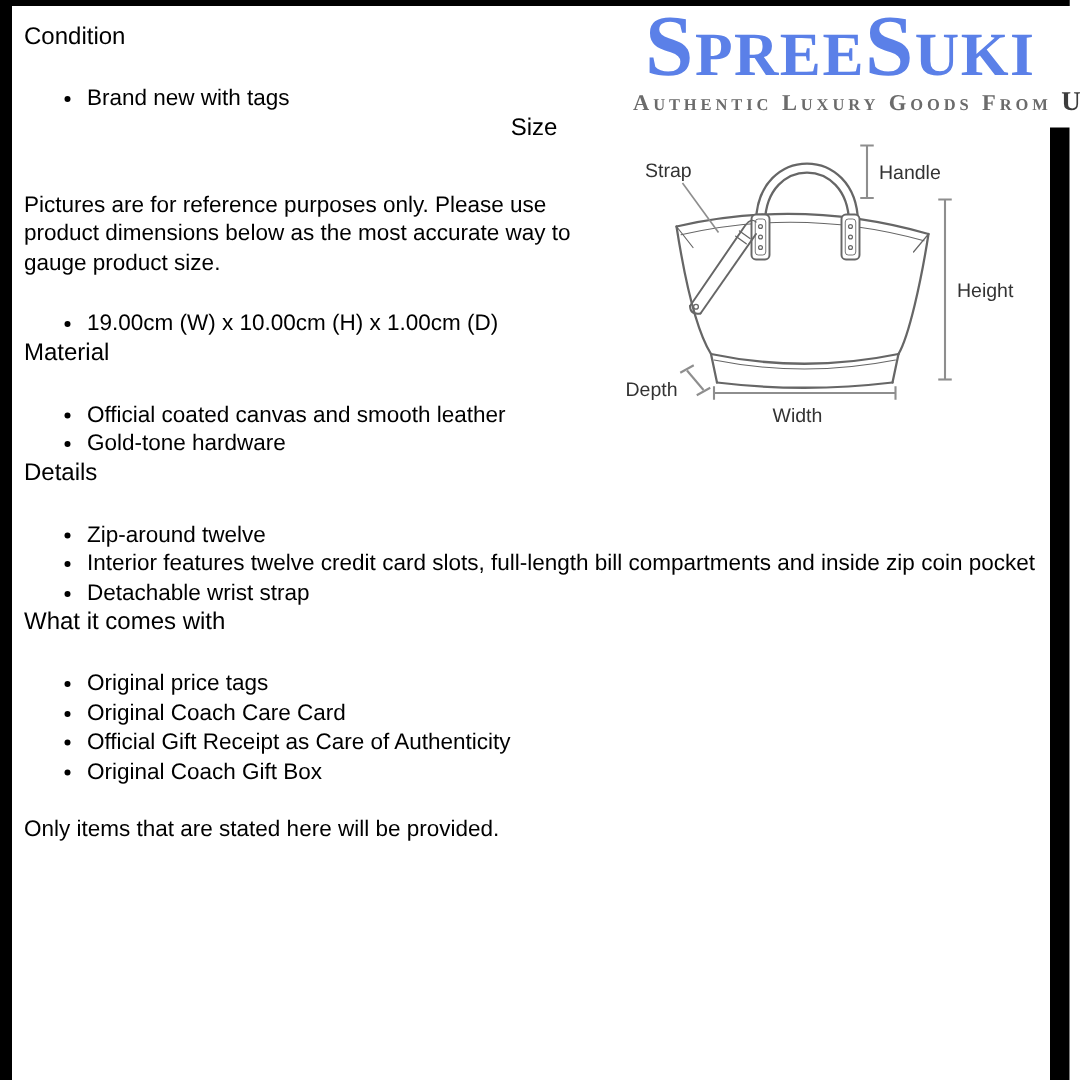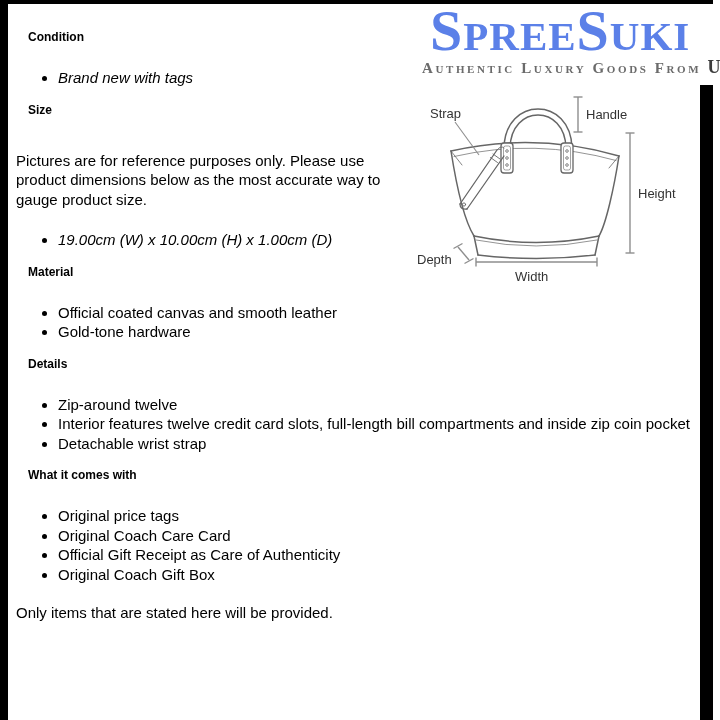--- a/index.html
+++ b/index.html
@@ -21,35 +21,35 @@
     border-right: 13px solid #000;
     background: #fff;
   }
   .content {
     position: relative;
     padding: 11px 4px 0 8px;
     font-size: 15px;
     line-height: 19.5px;
   }
   h3.sec {
-    font-size: 12px;
-    font-weight: bold;
+    font-size: 16px;
+    font-weight: normal;
     line-height: 20px;
-    margin: 12px;
-  }
-  .m-size   { margin-top: 36px; }
+    margin: 0;
+  }
+  .m-size   { margin-top: 36px; text-align: center; }
   .m-mat    { margin-top: 47px; }
   .m-det    { margin-top: 43px; }
   .m-with   { margin-top: 21px; }
   ul.blist {
     margin: 21px 0 0 0;
     padding: 0 0 0 42px;
   }
   ul.blist li { margin: 0; padding: 0; }
-  .narrow { max-width: 402px; font-style: italic; }
+  .narrow { max-width: 402px; }
   p.para {
     margin: 31px 0 0 0;
     max-width: 402px;
   }
   ul.mt24 { }
   p.footnote { margin: 19px 0 0 0; }
 
   
   .logo {
     position: absolute;

